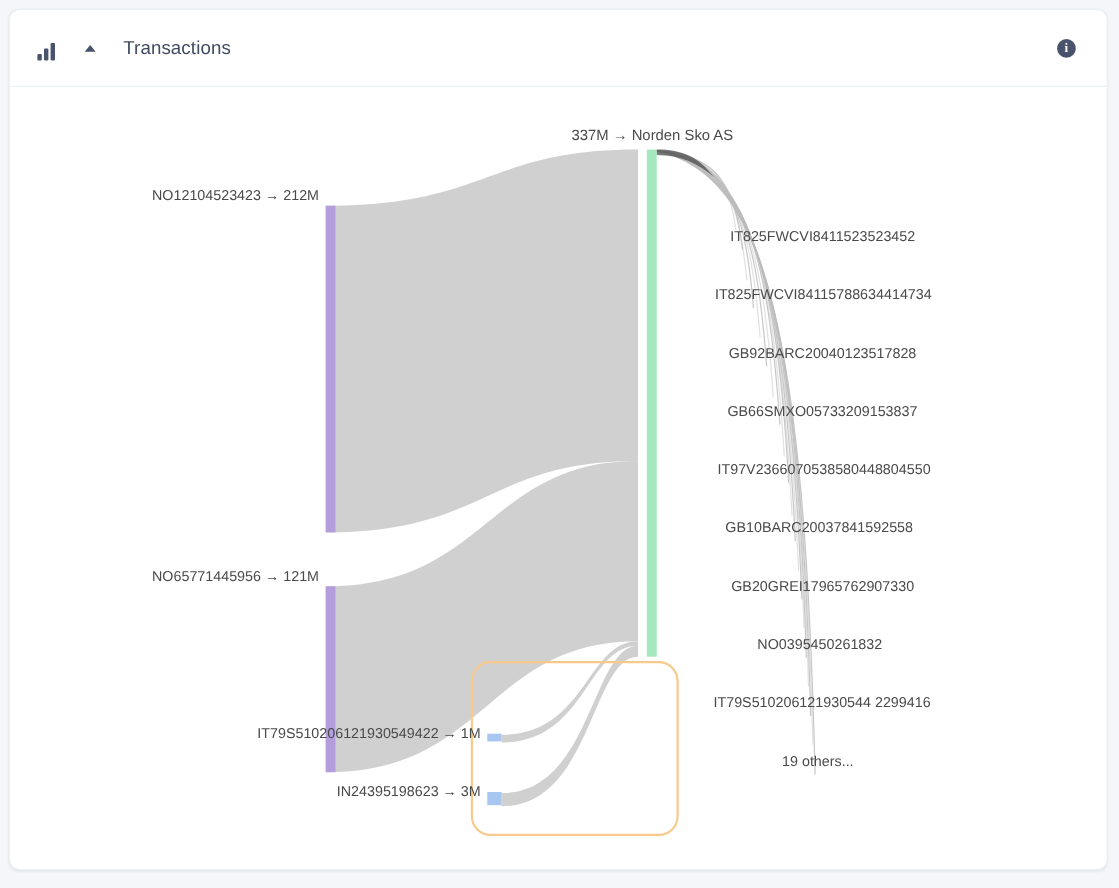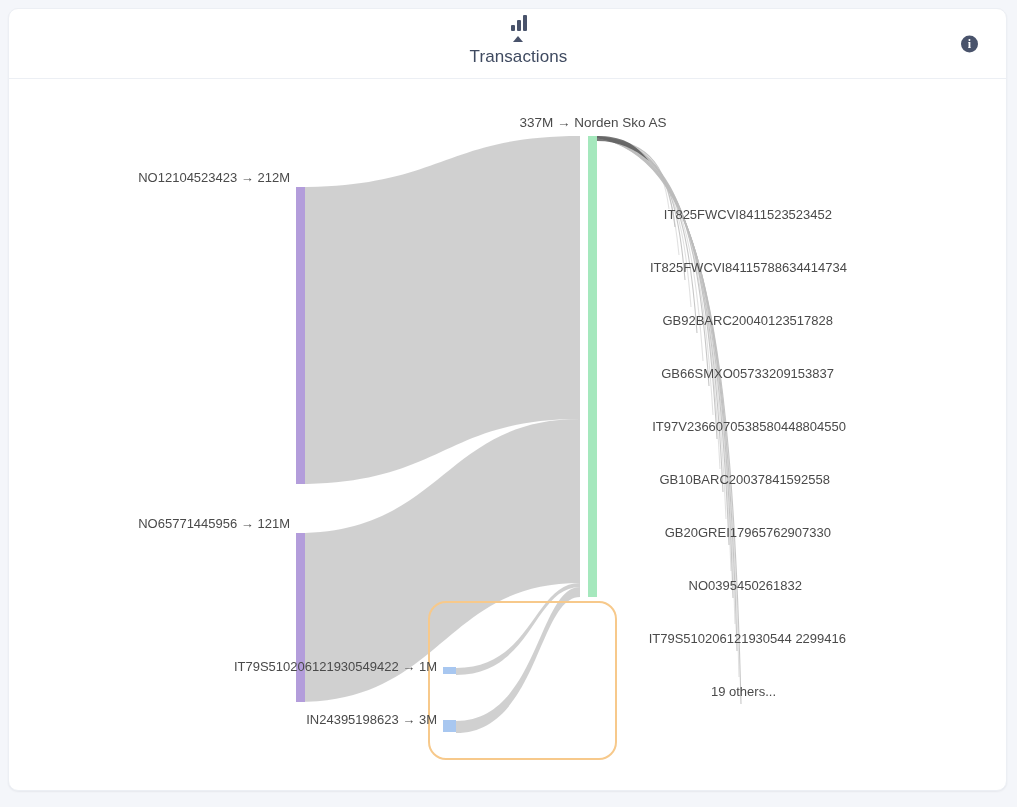--- a/index.html
+++ b/index.html
@@ -28,21 +28,20 @@
   }
   .card-header {
     position: absolute;
     left: 0; top: 0;
     width: 100%;
     height: 70px;
     border-bottom: 1px solid #eceff4;
     box-sizing: border-box;
     display: flex;
     align-items: center;
-    flex-direction: column;
   }
   .hdr-icon {
     margin-left: 22px;
     width: 22px; height: 22px;
     display: flex; align-items: flex-end; justify-content: center;
   }
   .bar-icon { display: flex; align-items: flex-end; gap: 2px; height: 16px; }
   .bar-icon i { display: block; width: 4px; background: #49536b; border-radius: 1px; }
   .bar-icon i:nth-child(1) { height: 6px; }
   .bar-icon i:nth-child(2) { height: 11px; }

